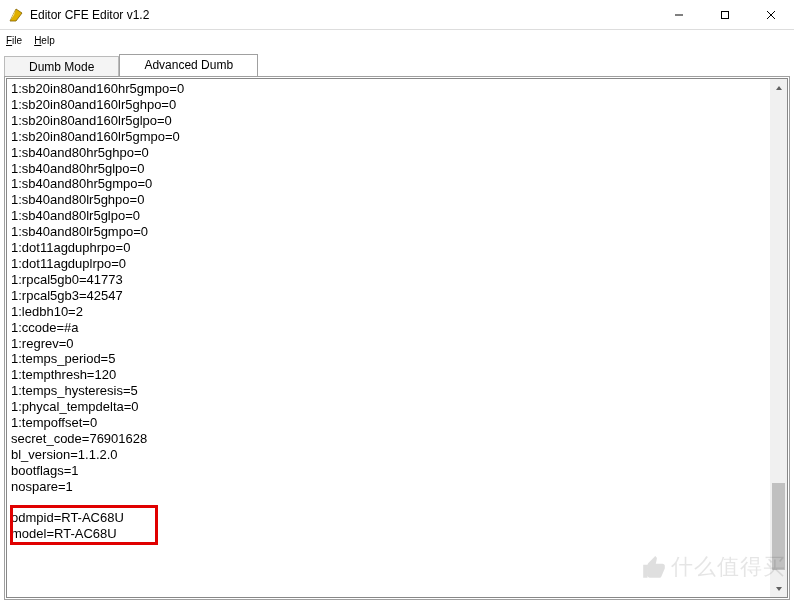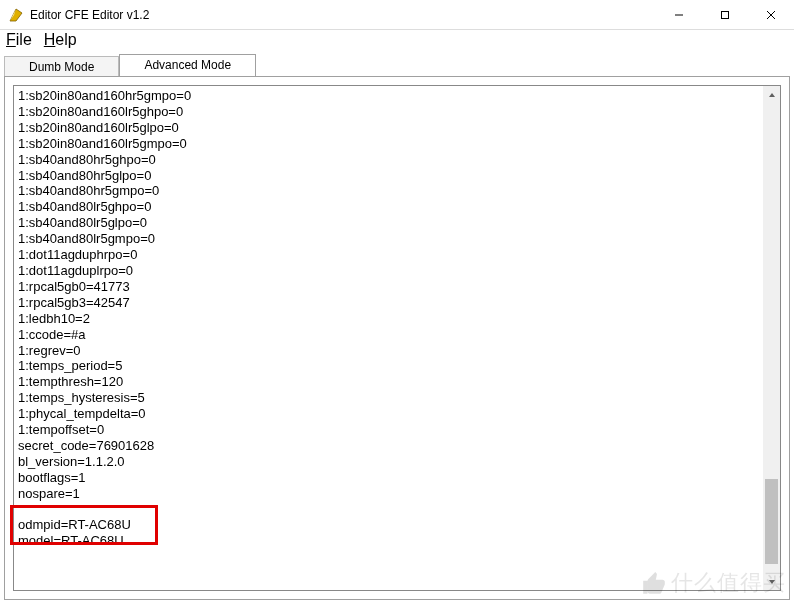--- a/index.html
+++ b/index.html
@@ -35,21 +35,21 @@
     font-family: "Segoe UI", sans-serif;
     font-size: 10px;
     cursor: default;
   }
   .menubar {
     height: 20px;
     display: flex;
     align-items: center;
     padding: 0 6px;
     gap: 12px;
-    font-size: 16px;
+    font-size: 10px;
   }
   .menu-item { cursor: default; }
   .menu-item .ul { text-decoration: underline; }
   .tabstrip {
     display: flex;
     align-items: flex-end;
     padding: 4px 4px 0 4px;
     height: 26px;
     background: #fff;
   }
@@ -68,21 +68,21 @@
     background: #fff;
     border-color: #a0a0a0;
     z-index: 2;
     top: 0px;
     padding-bottom: 4px;
   }
   .tabpanel {
     border: 1px solid #a0a0a0;
     margin: 0 4px 4px 4px;
     height: calc(604px - 30px - 20px - 26px - 4px);
-    padding: 8px;
+    padding: 1px;
     position: relative;
   }
   .editor-wrap {
     border: 1px solid #888;
     width: 100%;
     height: 100%;
     position: relative;
     overflow: hidden;
   }
   .editor {
@@ -113,21 +113,21 @@
     background: #c0c0c0;
   }
   .highlight-box {
     position: absolute;
     border: 3px solid #e00000;
     pointer-events: none;
   }
   .watermark {
     position: absolute;
     right: 8px;
-    bottom: 6px;
+    bottom: 22px;
     font-size: 22px;
     color: rgba(0,0,0,0.10);
     font-weight: 400;
     pointer-events: none;
     letter-spacing: 1px;
   }
   .watermark-icon {
     display: inline-block;
     width: 26px; height: 26px;
     vertical-align: middle;
@@ -166,21 +166,21 @@
   </div>
 </div>
 
 <div class="menubar">
   <span class="menu-item"><span class="ul">F</span><span>ile</span></span>
   <span class="menu-item"><span class="ul">H</span><span>elp</span></span>
 </div>
 
 <div class="tabstrip">
   <div class="tab">Dumb Mode</div>
-  <div class="tab active">Advanced Mode</div>
+  <div class="tab active">Advanced Dumb</div>
 </div>
 
 <div class="tabpanel">
   <div class="editor-wrap">
     <div class="editor" id="editor">1:sb20in80and160hr5gmpo=0
 1:sb20in80and160lr5ghpo=0
 1:sb20in80and160lr5glpo=0
 1:sb20in80and160lr5gmpo=0
 1:sb40and80hr5ghpo=0
 1:sb40and80hr5glpo=0

